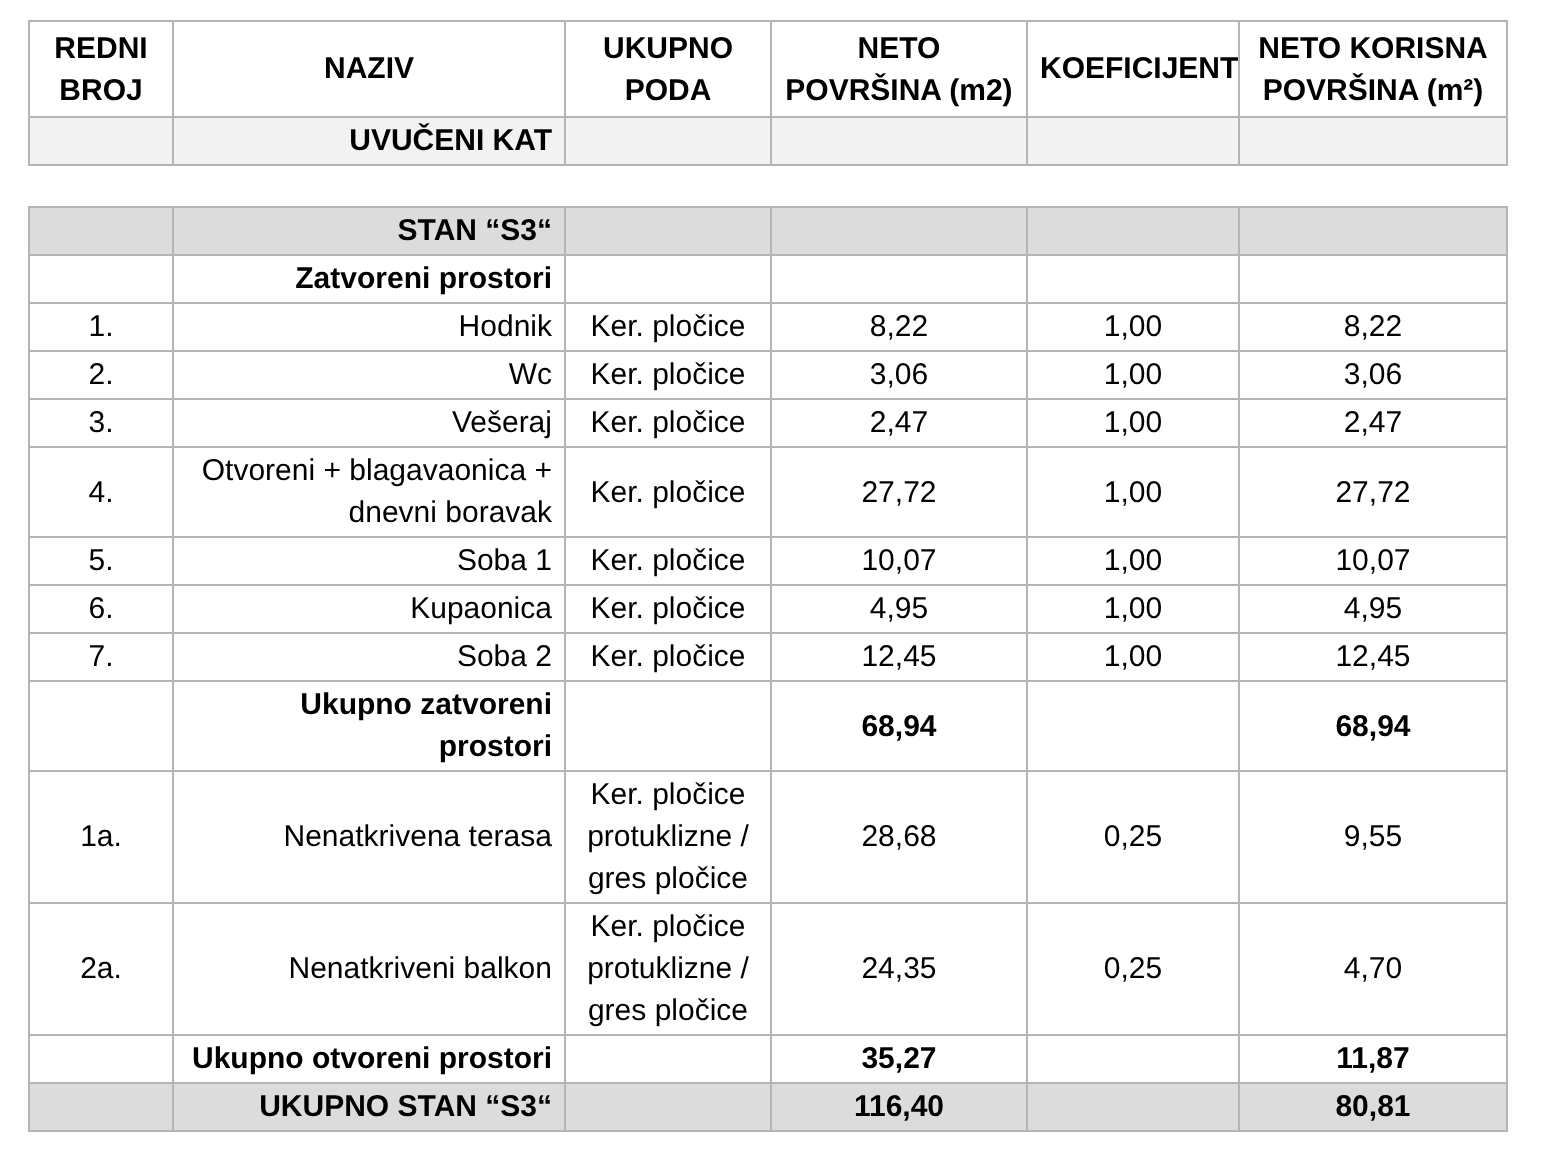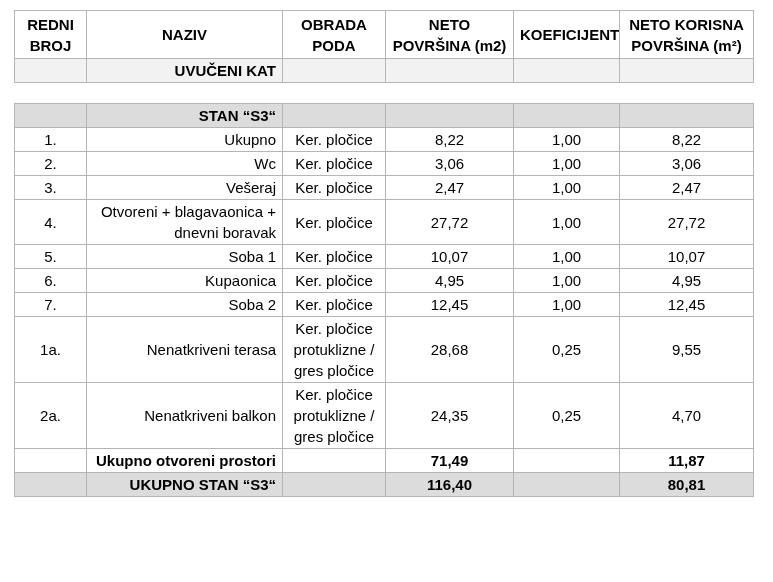--- a/index.html
+++ b/index.html
@@ -79,21 +79,21 @@
         <col class="c2">
         <col class="c3">
         <col class="c4">
         <col class="c5">
         <col class="c6">
     </colgroup>
     <thead>
       <tr>
         <th>REDNI BROJ</th>
         <th class="name-cell">NAZIV</th>
-        <th>OBRADA PODA</th>
+        <th>UKUPNO PODA</th>
         <th>NETO POVRŠINA (m2)</th>
         <th>KOEFICIJENT</th>
         <th>NETO KORISNA POVRŠINA (m²)</th>
       </tr>
     </thead>
     <tbody>
       <tr class="std bg-light bold">
         <td class="num-cell"></td>
         <td class="name-cell">UVUČENI KAT</td>
         <td></td>
@@ -117,23 +117,31 @@
     </colgroup>
     <tbody>
         <tr class="std bold bg-gray">
           <td class="num-cell"></td>
           <td class="name-cell">STAN “S3“</td>
           <td class="floor-cell"></td>
           <td class="val-cell"></td>
           <td class="val-cell"></td>
           <td class="val-cell"></td>
         </tr>
+        <tr class="std bold">
+          <td class="num-cell"></td>
+          <td class="name-cell">Zatvoreni prostori</td>
+          <td class="floor-cell"></td>
+          <td class="val-cell"></td>
+          <td class="val-cell"></td>
+          <td class="val-cell"></td>
+        </tr>
         <tr class="std">
           <td class="num-cell">1.</td>
-          <td class="name-cell">Ukupno</td>
+          <td class="name-cell">Hodnik</td>
           <td class="floor-cell">Ker. pločice</td>
           <td class="val-cell">8,22</td>
           <td class="val-cell">1,00</td>
           <td class="val-cell">8,22</td>
         </tr>
         <tr class="std">
           <td class="num-cell">2.</td>
           <td class="name-cell">Wc</td>
           <td class="floor-cell">Ker. pločice</td>
           <td class="val-cell">3,06</td>
@@ -173,41 +181,49 @@
           <td class="val-cell">4,95</td>
         </tr>
         <tr class="std">
           <td class="num-cell">7.</td>
           <td class="name-cell">Soba 2</td>
           <td class="floor-cell">Ker. pločice</td>
           <td class="val-cell">12,45</td>
           <td class="val-cell">1,00</td>
           <td class="val-cell">12,45</td>
         </tr>
+        <tr class="std bold">
+          <td class="num-cell"></td>
+          <td class="name-cell">Ukupno zatvoreni prostori</td>
+          <td class="floor-cell"></td>
+          <td class="val-cell">68,94</td>
+          <td class="val-cell"></td>
+          <td class="val-cell">68,94</td>
+        </tr>
         <tr class="std">
           <td class="num-cell">1a.</td>
-          <td class="name-cell">Nenatkriveni terasa</td>
+          <td class="name-cell">Nenatkrivena terasa</td>
           <td class="floor-cell">Ker. pločice protuklizne / gres pločice</td>
           <td class="val-cell">28,68</td>
           <td class="val-cell">0,25</td>
           <td class="val-cell">9,55</td>
         </tr>
         <tr class="std">
           <td class="num-cell">2a.</td>
           <td class="name-cell">Nenatkriveni balkon</td>
           <td class="floor-cell">Ker. pločice protuklizne / gres pločice</td>
           <td class="val-cell">24,35</td>
           <td class="val-cell">0,25</td>
           <td class="val-cell">4,70</td>
         </tr>
         <tr class="std bold">
           <td class="num-cell"></td>
           <td class="name-cell">Ukupno otvoreni prostori</td>
           <td class="floor-cell"></td>
-          <td class="val-cell">71,49</td>
+          <td class="val-cell">35,27</td>
           <td class="val-cell"></td>
           <td class="val-cell">11,87</td>
         </tr>
         <tr class="std bold bg-gray">
           <td class="num-cell"></td>
           <td class="name-cell">UKUPNO STAN “S3“</td>
           <td class="floor-cell"></td>
           <td class="val-cell">116,40</td>
           <td class="val-cell"></td>
           <td class="val-cell">80,81</td>

